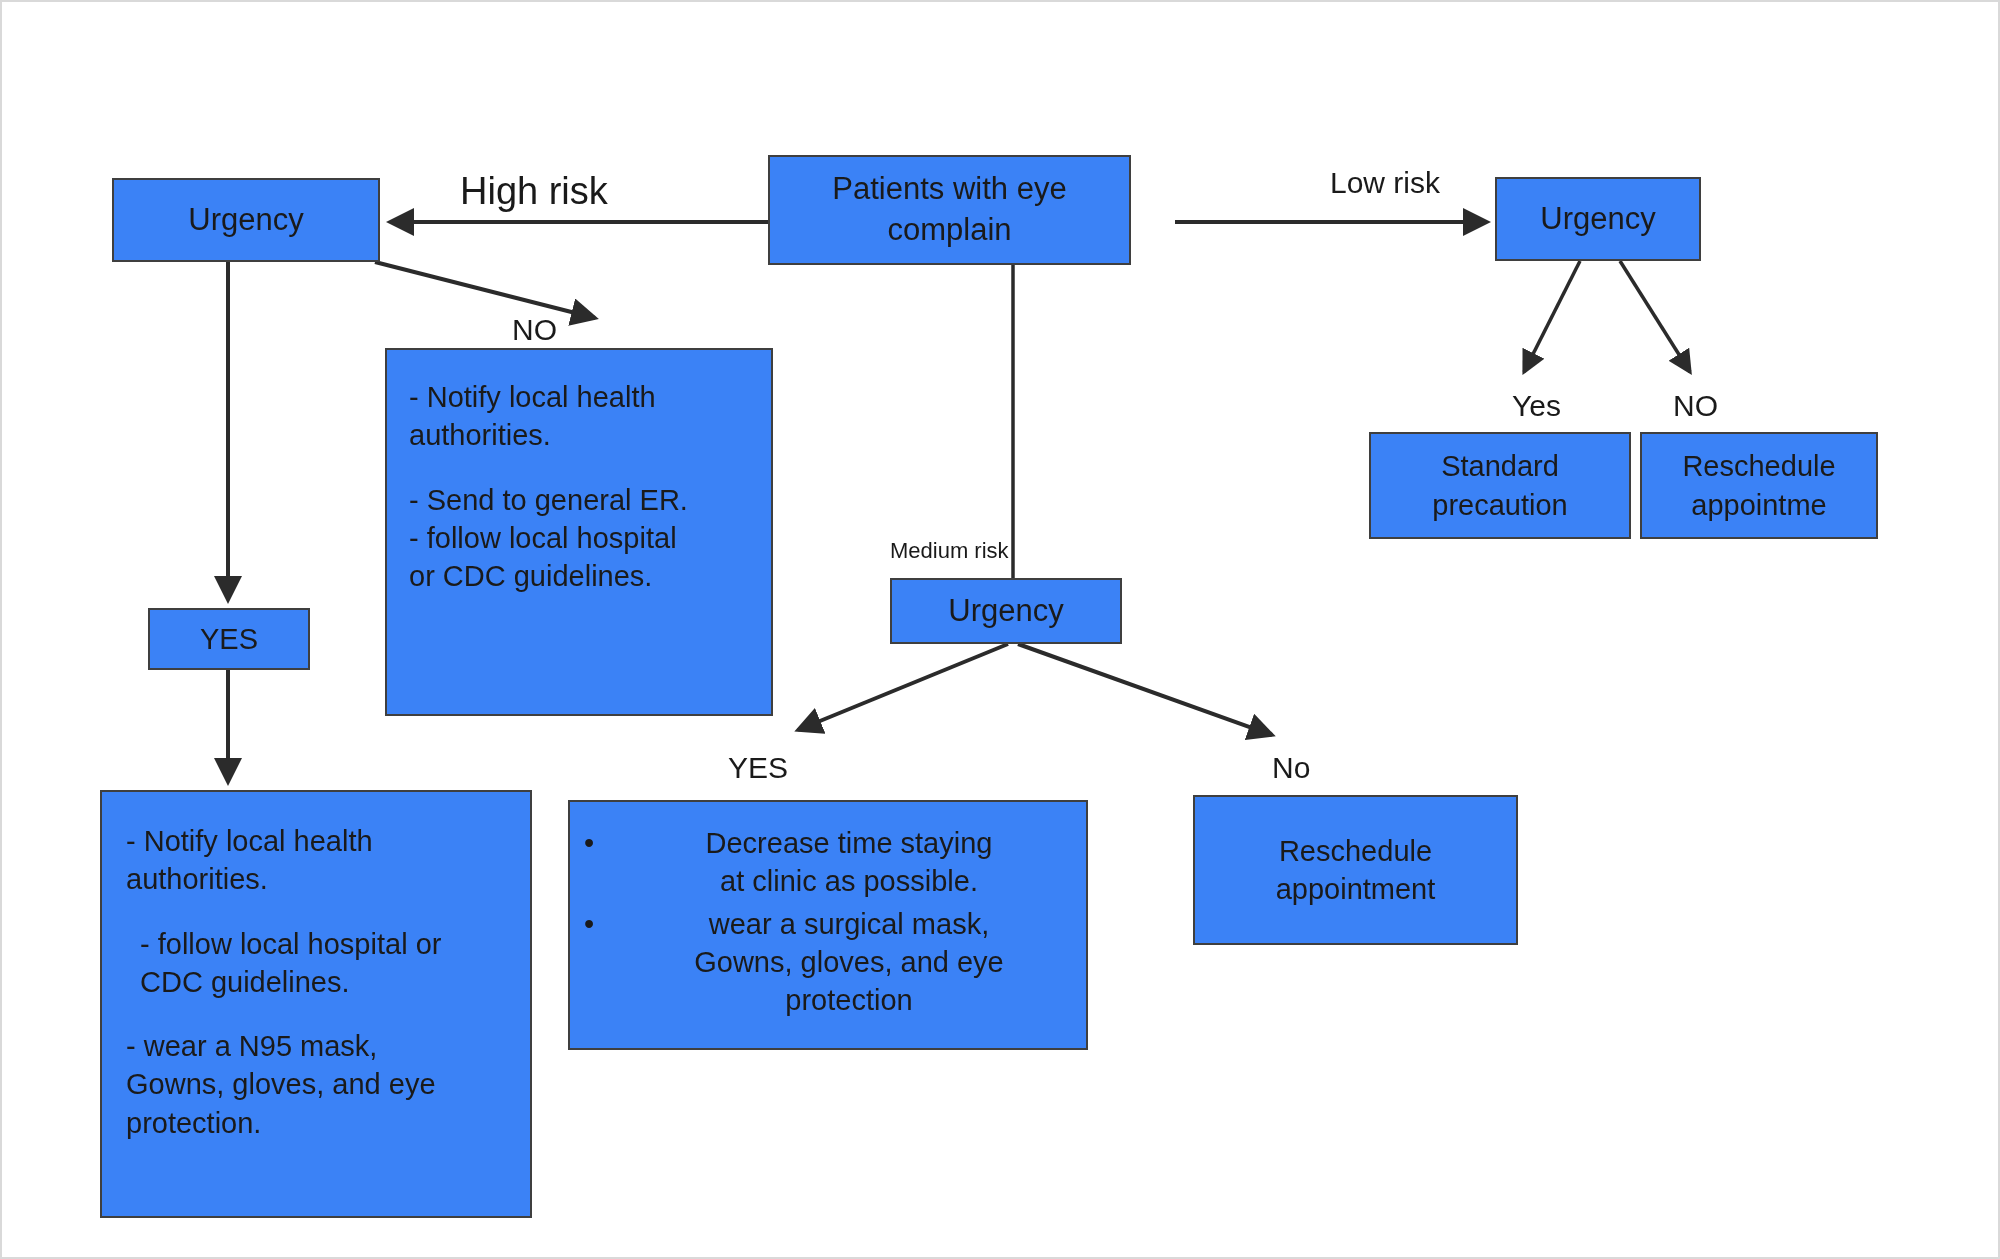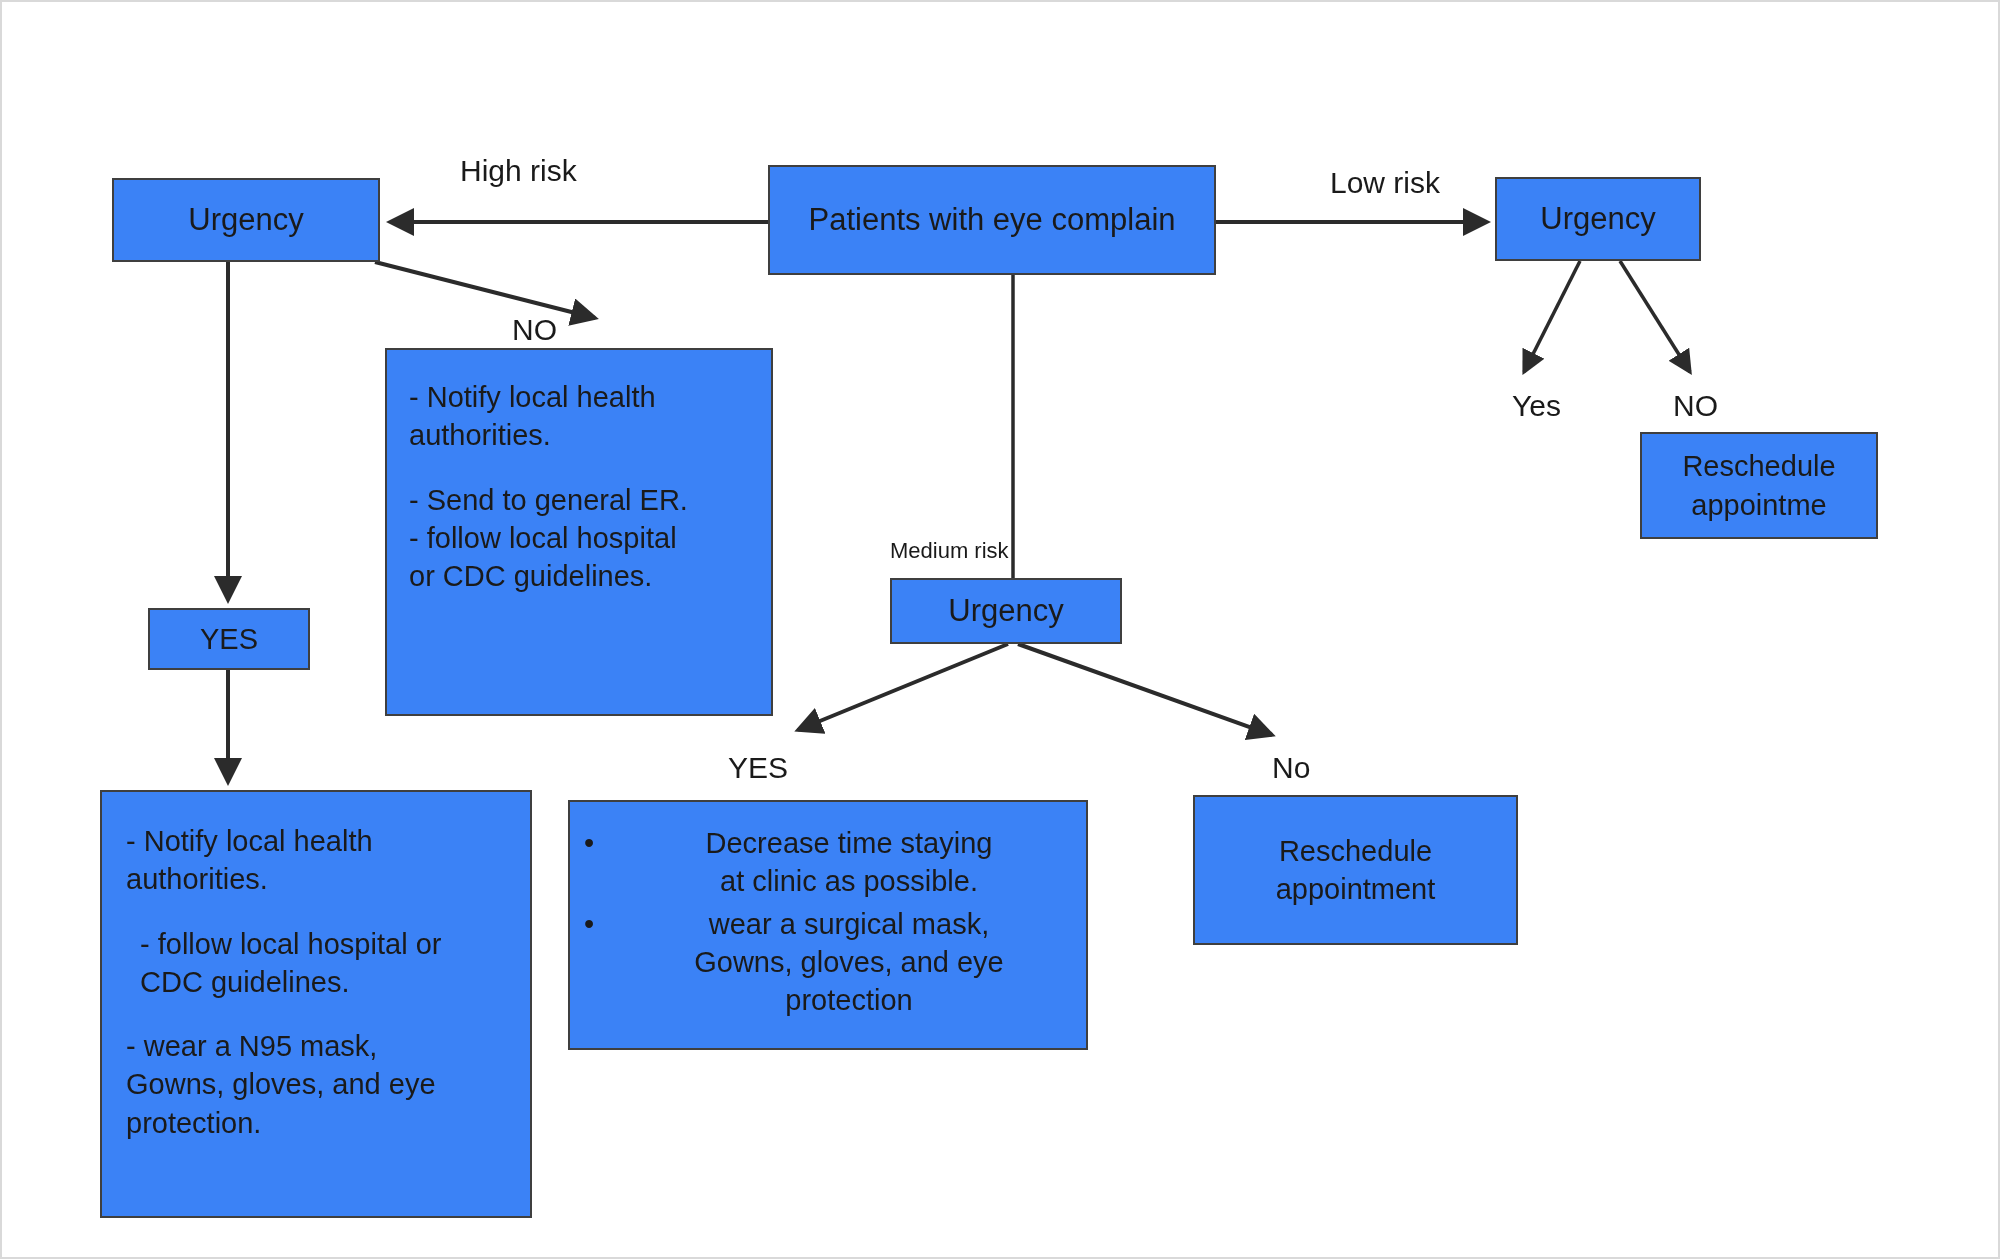--- a/index.html
+++ b/index.html
@@ -89,34 +89,34 @@
     padding-left: 14px;
     box-sizing: border-box;
   }
   .bullet-text {
     flex: 1 1 auto;
     white-space: pre-line;
     text-align: center;
   }
 
   
-  #node-root        { left: 768px;  top: 165px;  width: 448px; height: 110px; font-size: 31px; }
+  #node-root        { left: 768px;  top: 155px;  width: 363px; height: 110px; font-size: 31px; }
   #node-high-urg    { left: 112px;  top: 178px;  width: 268px; height: 84px;  font-size: 31px; }
   #node-low-urg     { left: 1495px; top: 177px;  width: 206px; height: 84px;  font-size: 31px; }
   #node-med-urg     { left: 890px;  top: 578px;  width: 232px; height: 66px;  font-size: 31px; }
   #node-high-no     { left: 385px;  top: 348px;  width: 388px; height: 368px; font-size: 29px; padding: 28px 18px 0 22px; }
   #node-high-yes    { left: 148px;  top: 608px;  width: 162px; height: 62px;  font-size: 29px; }
   #node-high-yes-actions { left: 100px; top: 790px; width: 432px; height: 428px; font-size: 29px; padding: 30px 16px 0 24px; }
   #node-med-yes     { left: 568px;  top: 800px;  width: 520px; height: 250px; font-size: 29px; padding: 22px 14px 0 0; }
   #node-med-no      { left: 1193px; top: 795px;  width: 325px; height: 150px; font-size: 29px; }
   #node-low-yes     { left: 1369px; top: 432px;  width: 262px; height: 107px; font-size: 29px; }
   #node-low-no      { left: 1640px; top: 432px;  width: 238px; height: 107px; font-size: 29px; }
 
   
-  #lbl-high-risk    { left: 460px;  top: 153px;  font-size: 30px; }
+  #lbl-high-risk    { left: 460px;  top: 169px;  font-size: 38px; }
   #lbl-low-risk     { left: 1330px; top: 165px;  font-size: 30px; }
   #lbl-medium-risk  { left: 890px;  top: 538px;  font-size: 22px; text-align: center; }
   #lbl-high-no      { left: 512px;  top: 312px;  font-size: 30px; }
   #lbl-med-yes      { left: 728px;  top: 750px;  font-size: 30px; }
   #lbl-med-no       { left: 1272px; top: 750px;  font-size: 30px; }
   #lbl-low-yes      { left: 1512px; top: 388px;  font-size: 30px; }
   #lbl-low-no       { left: 1673px; top: 388px;  font-size: 30px; }
 </style>
 </head>
 <body>
@@ -209,20 +209,24 @@
 protection</span>
       </div>
     </div>
   </div>
 
   <div class="node" id="node-med-no">
     <span class="node-label">Reschedule
 appointment</span>
   </div>
 
+  <div class="node" id="node-low-yes">
+    <span class="node-label">Standard
+precaution</span>
+  </div>
 
   <div class="node" id="node-low-no">
     <span class="node-label">Reschedule
 appointme</span>
   </div>
 
   <div class="edge-label" id="lbl-high-risk">High risk</div>
   <div class="edge-label" id="lbl-low-risk">Low risk</div>
   <div class="edge-label" id="lbl-medium-risk">Medium risk</div>
   <div class="edge-label" id="lbl-high-no">NO</div>

